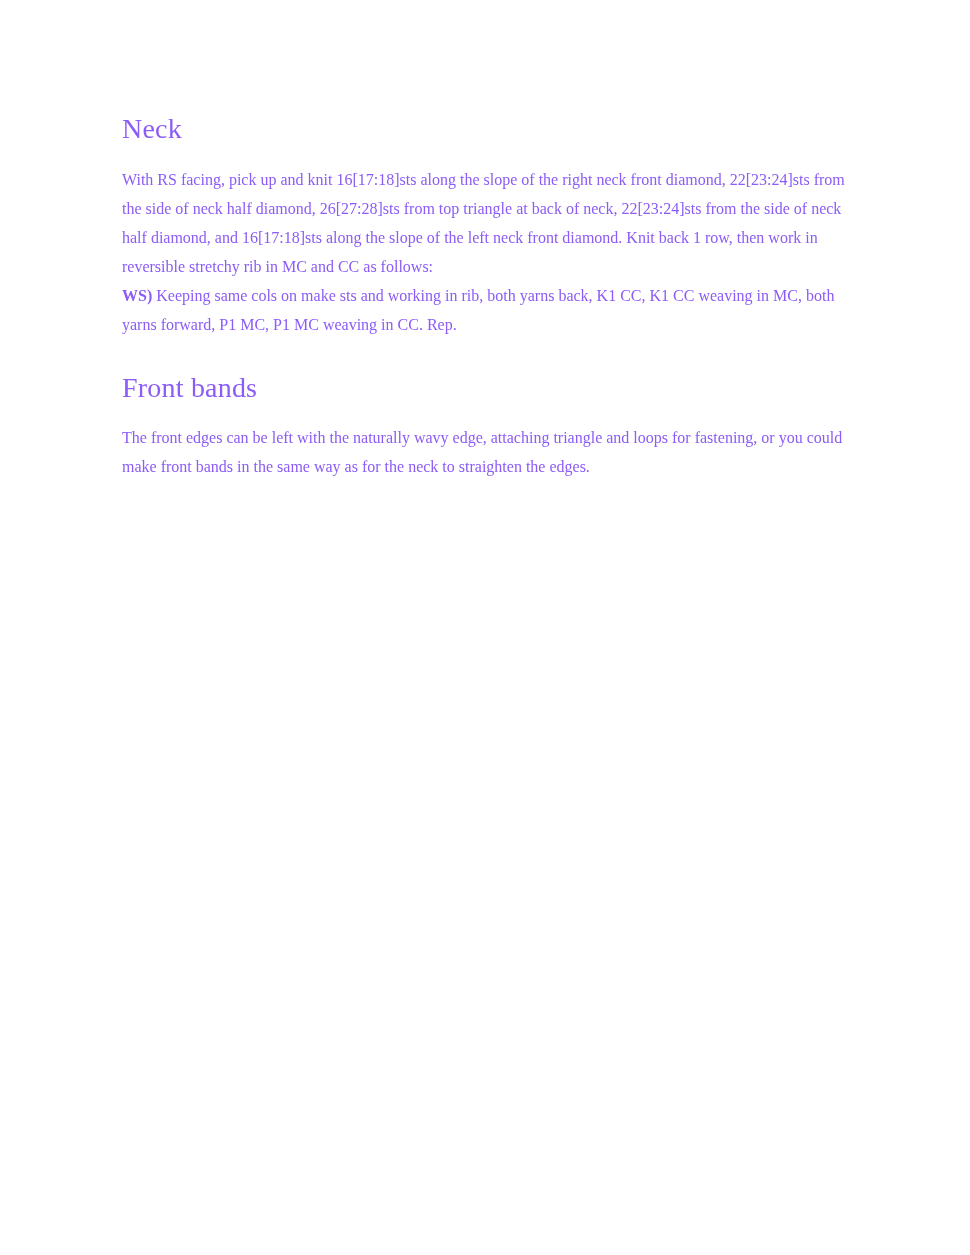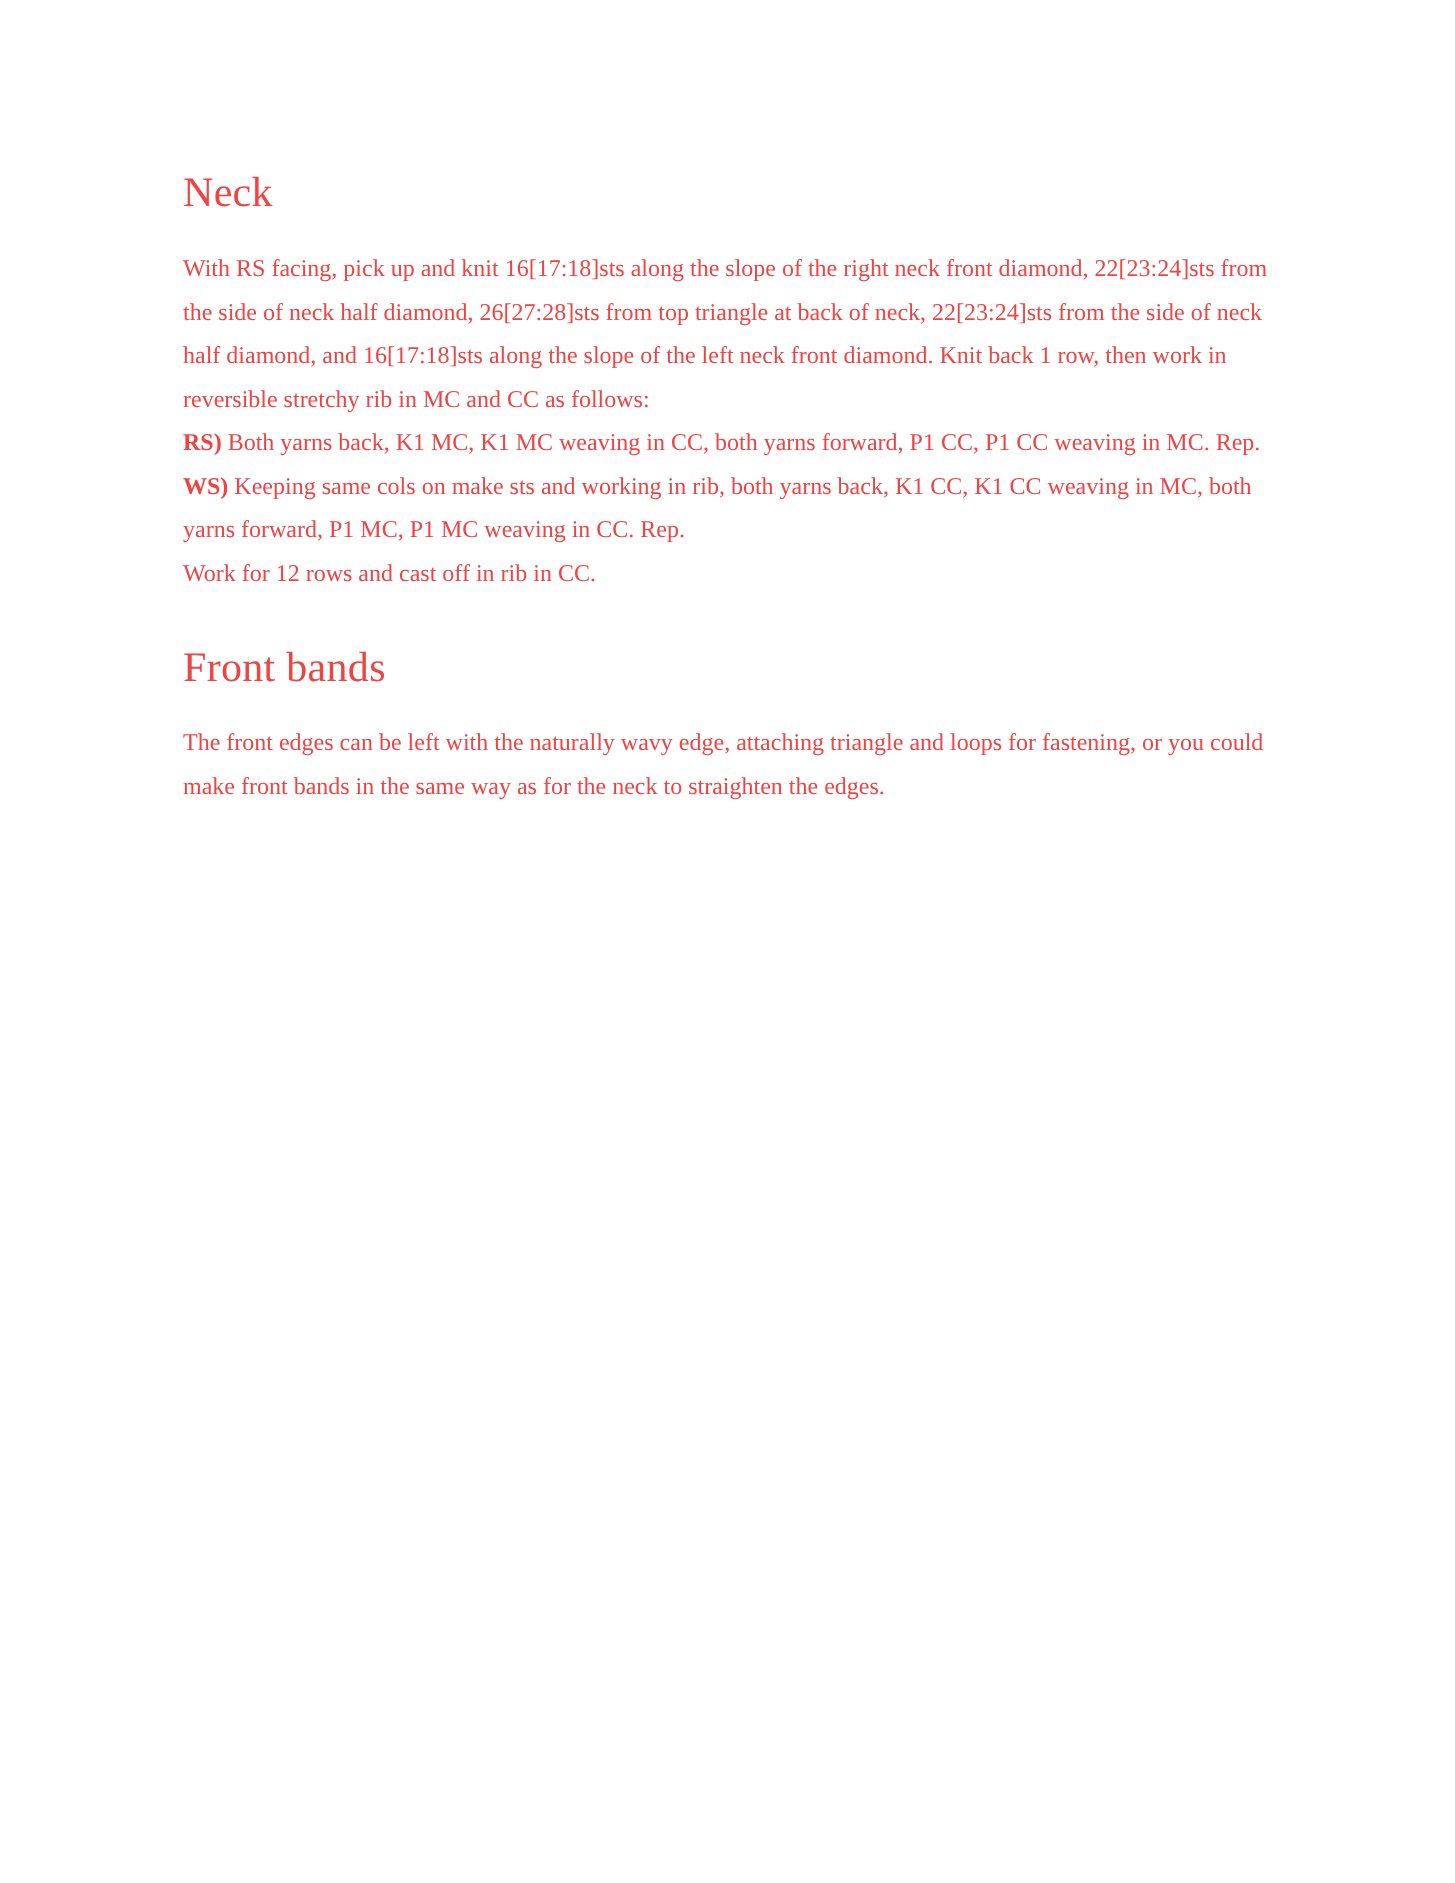--- a/index.html
+++ b/index.html
@@ -7,21 +7,21 @@
     padding: 0;
     background: #ffffff;
   }
   .page {
     position: relative;
     width: 970px;
     height: 1255px;
     background: #ffffff;
     overflow: hidden;
     font-family: "Liberation Serif", "DejaVu Serif", serif;
-    color: #ef4444;
+    color: #8b5cf6;
   }
   .content {
     position: absolute;
     left: 122px;
     top: 112px;
     width: 730px;
   }
   .section-heading {
     font-size: 28px;
     font-weight: 400;
@@ -45,25 +45,23 @@
 <body>
 
 <div class="page">
   <div class="content">
 
     <div class="section">
       <h2 class="section-heading">Neck</h2>
 
       <p class="body-para"><strong></strong><span>With RS facing, pick up and knit 16[17:18]sts along the slope of the right neck front diamond, 22[23:24]sts from the side of neck half diamond, 26[27:28]sts from top triangle at back of neck, 22[23:24]sts from the side of neck half diamond, and 16[17:18]sts along the slope of the left neck front diamond. Knit back 1 row, then work in reversible stretchy rib in MC and CC as follows:</span></p>
 
-      <p class="body-para"><strong>RS)</strong><span> Both yarns back, K1 MC, K1 MC weaving in CC, both yarns forward, P1 CC, P1 CC weaving in MC. Rep.</span></p>
 
       <p class="body-para"><strong>WS)</strong><span> Keeping same cols on make sts and working in rib, both yarns back, K1 CC, K1 CC weaving in MC, both yarns forward, P1 MC, P1 MC weaving in CC. Rep.</span></p>
 
-      <p class="body-para"><strong></strong><span>Work for 12 rows and cast off in rib in CC.</span></p>
 
     </div>
 
     <div class="section">
       <h2 class="section-heading">Front bands</h2>
 
       <p class="body-para"><strong></strong><span>The front edges can be left with the naturally wavy edge, attaching triangle and loops for fastening, or you could make front bands in the same way as for the neck to straighten the edges.</span></p>
     </div>
 
   </div>

